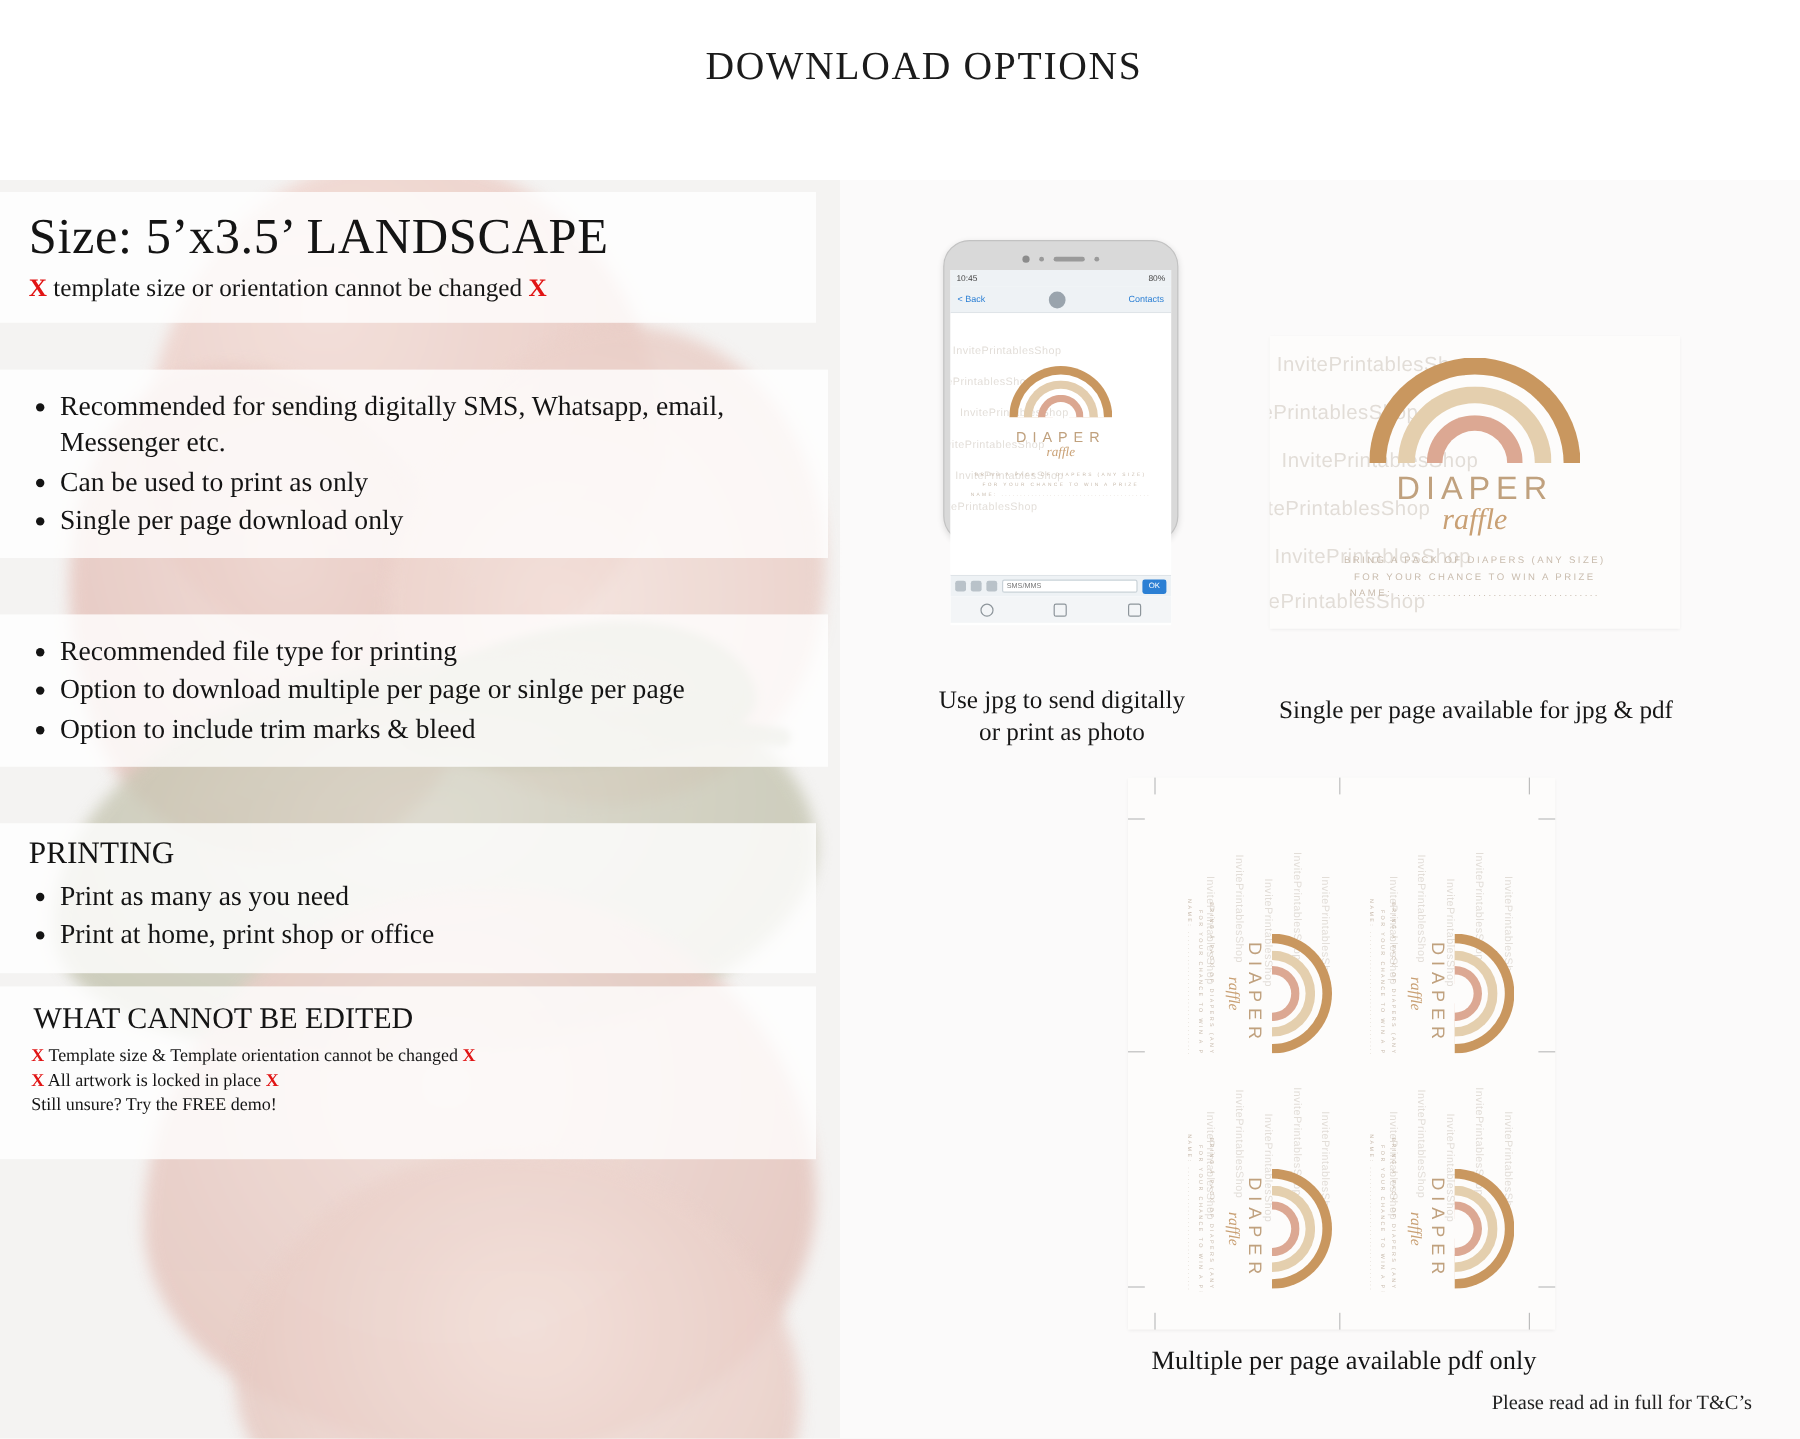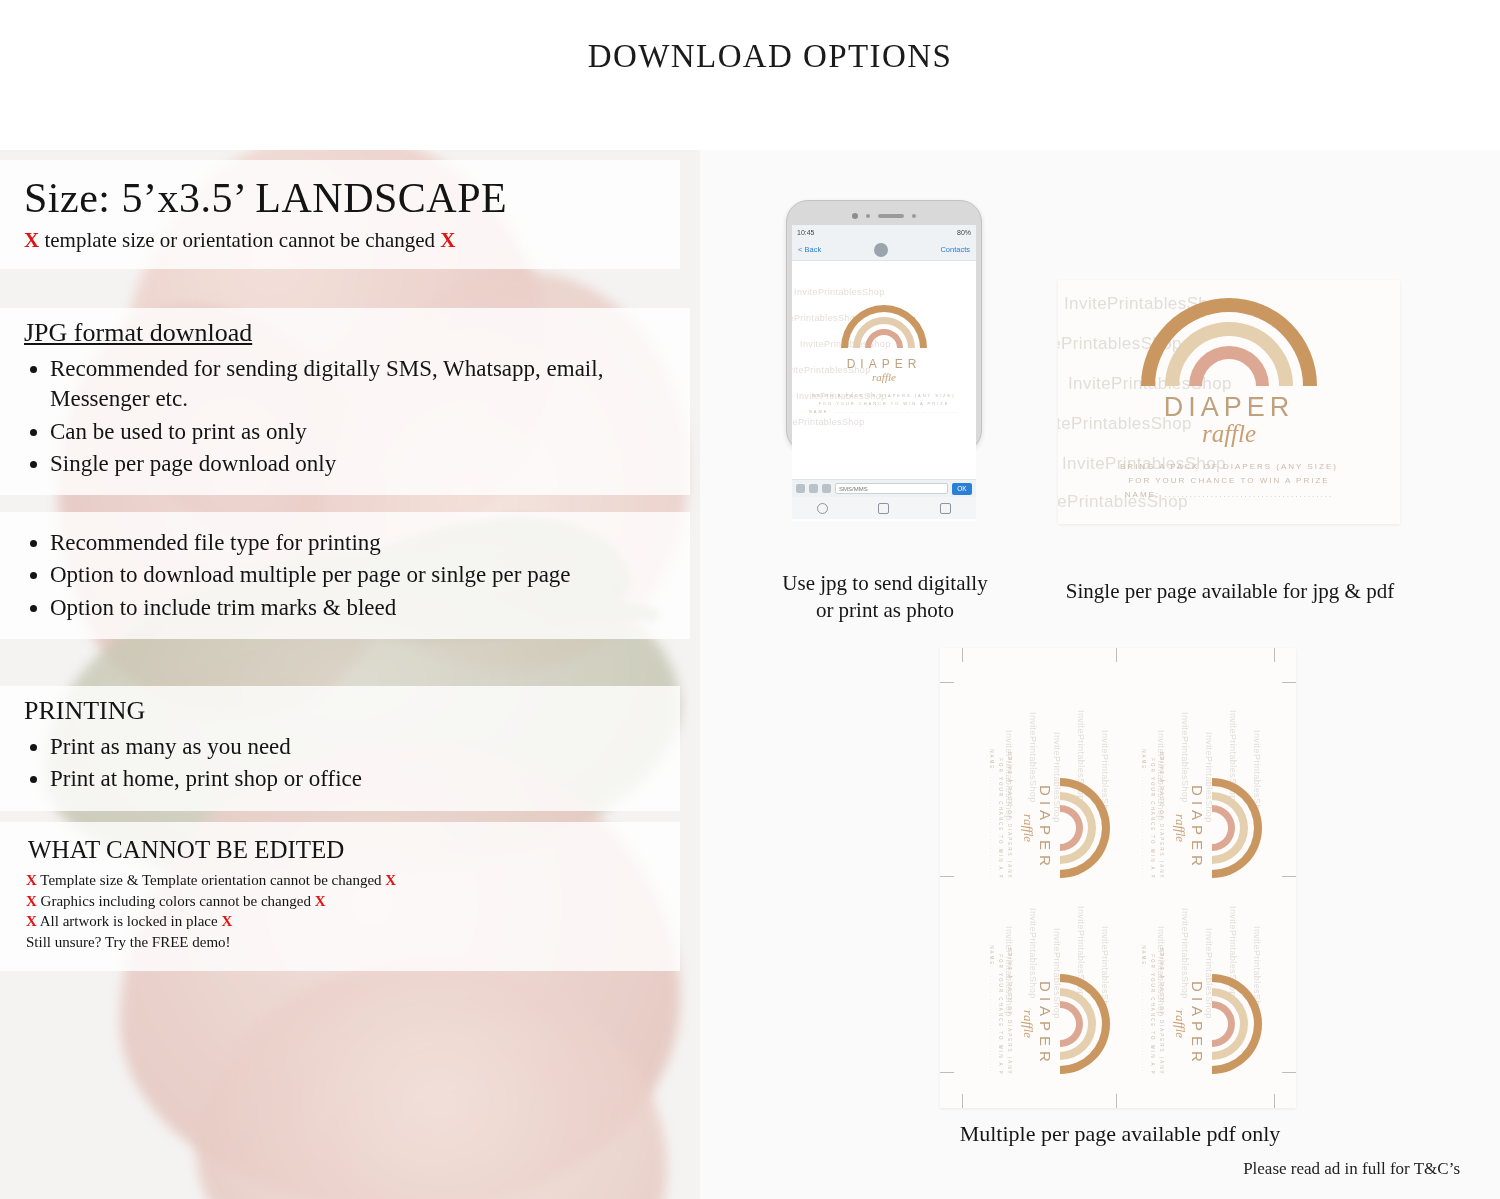--- a/index.html
+++ b/index.html
@@ -73,21 +73,21 @@
   .panel li { font-size:23px; line-height:1.32; margin-bottom:2px; }
 
   .panel-size { left:0; top:160px; width:680px; padding-top:14px; padding-bottom:16px; }
   .size-title { font-size:42px; letter-spacing:.5px; }
   .size-note  { font-size:21px; margin-top:6px; }
   .x-red { color:#e11414; font-weight:bold; }
 
   .panel-jpg { left:0; top:308px; width:690px; }
   .panel-pdf { left:0; top:512px; width:690px; }
   .panel-printing { left:0; top:686px; width:680px; }
-  .panel-cannot { left:0; top:822px; width:680px; padding-bottom:18px; }
+  .panel-cannot { left:0; top:822px; width:680px; padding-bottom:34px; }
 
   .sec-title { font-size:26px; text-decoration:underline; }
   .sec-title-plain { font-size:26px; }
   .cannot-title { font-size:25px; margin:4px 0 6px 4px; }
   .cannot-line { font-size:15px; line-height:1.38; margin-left:2px; }
 
   
   .phone {
     position:absolute; left:786px; top:200px; width:196px; height:252px;
     background:#d9d9d9;
@@ -212,21 +212,20 @@
 <div class="panel panel-size">
   <div class="size-title">Size: 5’x3.5’ LANDSCAPE</div>
   <div class="size-note">
     <span class="x-red">X</span>
     <span>template size or orientation cannot be changed</span>
     <span class="x-red">X</span>
   </div>
 </div>
 
 <div class="panel panel-jpg">
-  <h2 class="sec-title">JPG format download</h2>
   <ul>
     <li>Recommended for sending digitally SMS, Whatsapp, email, Messenger etc.</li>
     <li>Can be used to print as only</li>
     <li>Single per page download only</li>
   </ul>
 </div>
 
 <div class="panel panel-pdf">
   <ul>
     <li>Recommended file type for printing</li>
@@ -241,25 +240,20 @@
     <li>Print as many as you need</li>
     <li>Print at home, print shop or office</li>
   </ul>
 </div>
 
 <div class="panel panel-cannot">
   <div class="cannot-title">WHAT CANNOT BE EDITED</div>
   <div class="cannot-line">
     <span class="x-red">X</span>
     <span>Template size &amp; Template orientation cannot be changed</span>
-    <span class="x-red">X</span>
-  </div>
-  <div class="cannot-line">
-    <span class="x-red">X</span>
-    <span>Graphics including colors cannot be changed</span>
     <span class="x-red">X</span>
   </div>
   <div class="cannot-line">
     <span class="x-red">X</span>
     <span>All artwork is locked in place</span>
     <span class="x-red">X</span>
   </div>
   <div class="cannot-line">Still unsure? Try the FREE demo!</div>
 </div>
 

